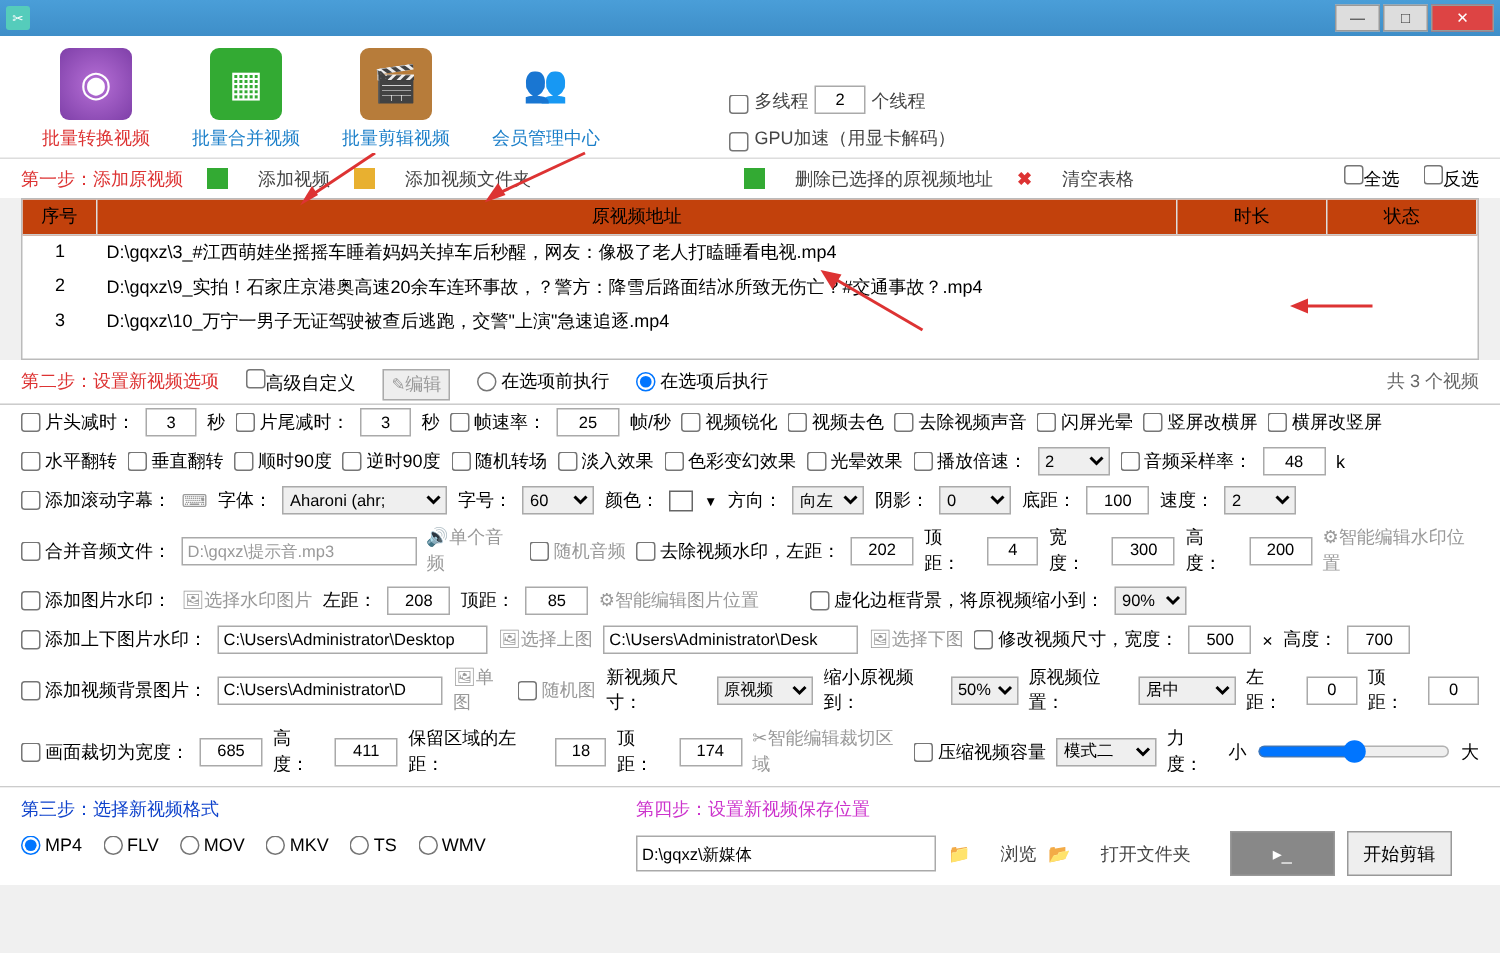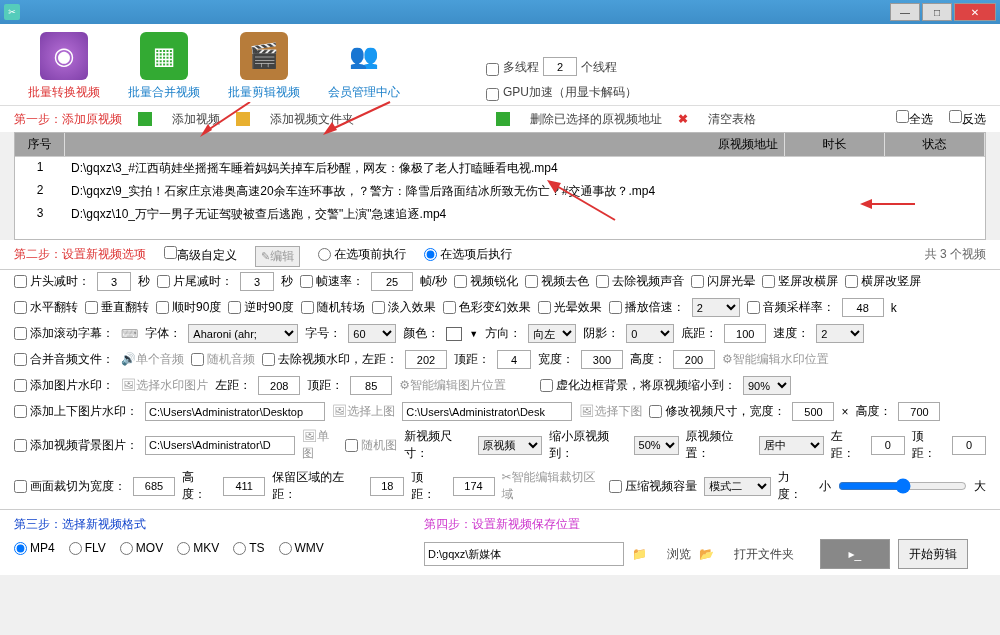--- a/index.html
+++ b/index.html
@@ -15,23 +15,23 @@
 .tblabel { color:#1b7fc9; }
 .tblabel.red { color:#d33; }
 .tbright { display:flex; flex-direction:column; gap:8px; margin-left:10px; padding-top:6px;}
 .tbright label { display:flex; align-items:flex-end; gap:4px; color:#444;margin-left:48px;}
 .stepbar { display:flex; align-items:center; gap:16px; padding:4px 14px; background:#fff; border-top:1px solid #ddd;}
 .steplabel { color:#d33; }
 .stepbtn { display:flex; align-items:center; gap:20px; color:#444; cursor:pointer;}
 .stepicon { width:14px;height:14px; display:inline-block;}
 .spacer { flex:1; }
 .table { border:1px solid #bbb; margin:0 14px; background:#fff; height:108px; overflow:hidden;}
-.thead { display:flex; background:#a3a3a3; border-bottom:1px solid #ccc;}
+.thead { display:flex; background:#c2410c; border-bottom:1px solid #ccc;}
 .th { padding:3px 6px; border-right:1px solid #ddd; text-align:center;}
-.th.seq{width:50px;} .th.path{flex:1;text-align:right;} .th.dur{width:100px;} .th.stat{width:100px;}
+.th.seq{width:50px;} .th.path{flex:1;text-align:center;} .th.dur{width:100px;} .th.stat{width:100px;}
 .trow{display:flex; padding:2px 0;}
 .td{padding:1px 6px;} .td.seq{width:50px;text-align:center;} .td.path{flex:1;}
 .step2head { display:flex; align-items:flex-start; gap:18px; padding:6px 14px 2px; background:#fff;}
 .radio{display:flex;align-items:center;gap:3px;}
 .countlabel{margin-left:auto;color:#666;}
 .options { padding:2px 14px 6px; background:#fff; display:flex; flex-direction:column; gap:7px;}
 .row { display:flex; align-items:center; gap:7px; flex-wrap:nowrap;}
 .row label{display:flex;align-items:center;gap:3px;white-space:nowrap;}
 input[type=text]{border:1px solid #aaa;height:19px;padding:0 3px;background:#fff;font-size:11px;}
 input[type=text].num{width:34px;text-align:center;}
@@ -288,20 +288,21 @@
       <input class="num2" type="text" value="100" style="">
 <span>速度：</span>
       <select class="sel-sm"><option>2</option></select>
 </div>
 
 <div class="row">
 <label>
         <input type="checkbox" style="">
         <span>合并音频文件：</span>
       </label>
+<input type="text" style="width: 160px;" class="disabled" value="D:\gqxz\提示音.mp3">
 <span class="disabled">🔊<span>单个音频</span></span>
 <label class="disabled">
         <input type="checkbox" style="">
         <span>随机音频</span>
       </label>
 <label>
         <input type="checkbox" style="">
         <span>去除视频水印，左距：</span>
       </label>
       <input class="num2" type="text" value="202" style="">

